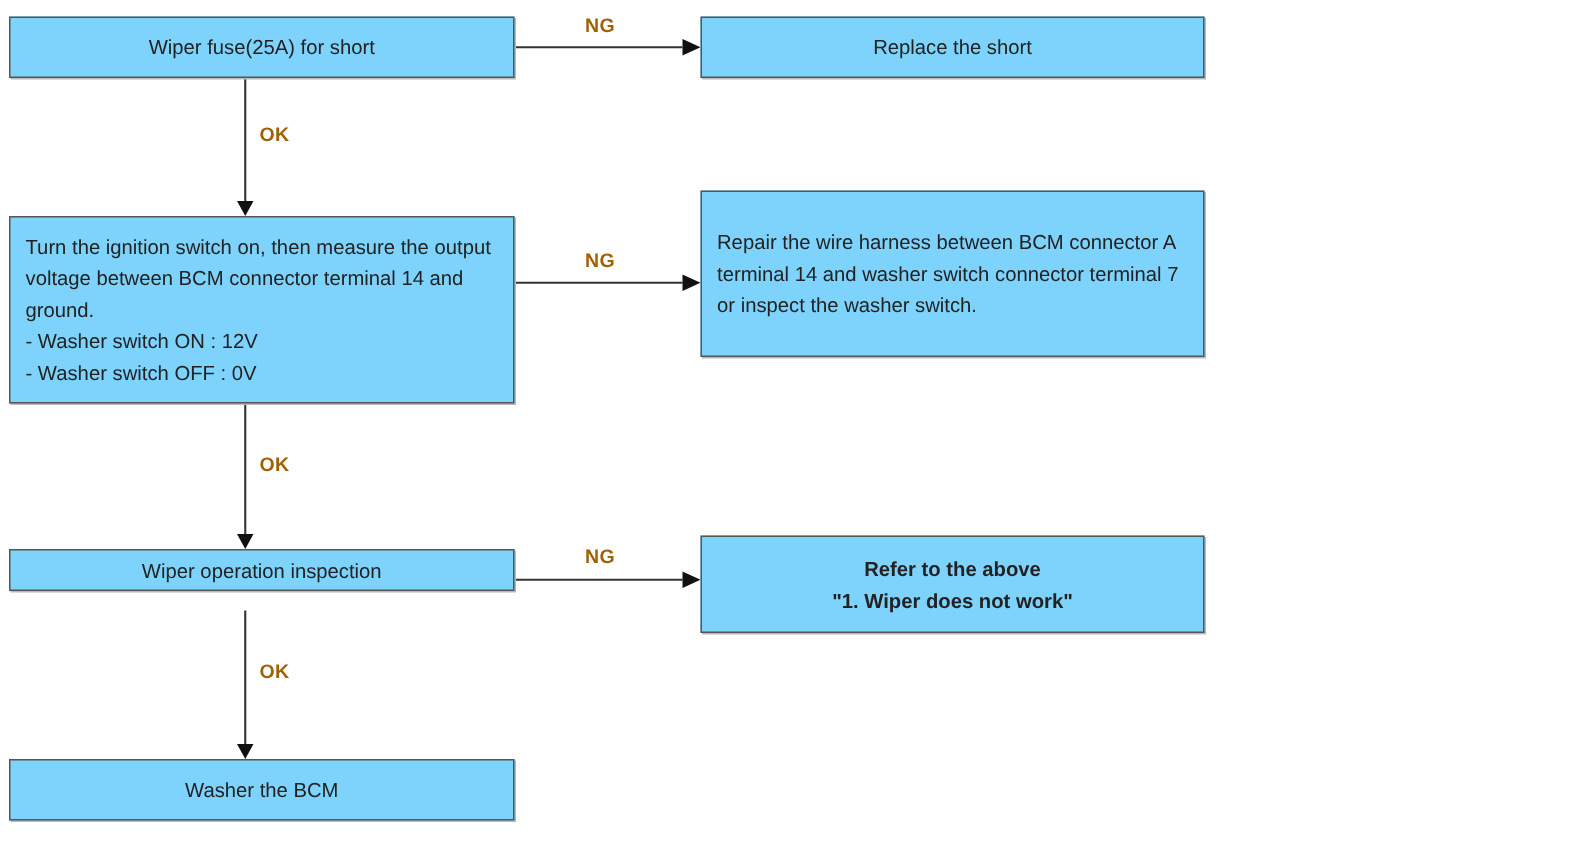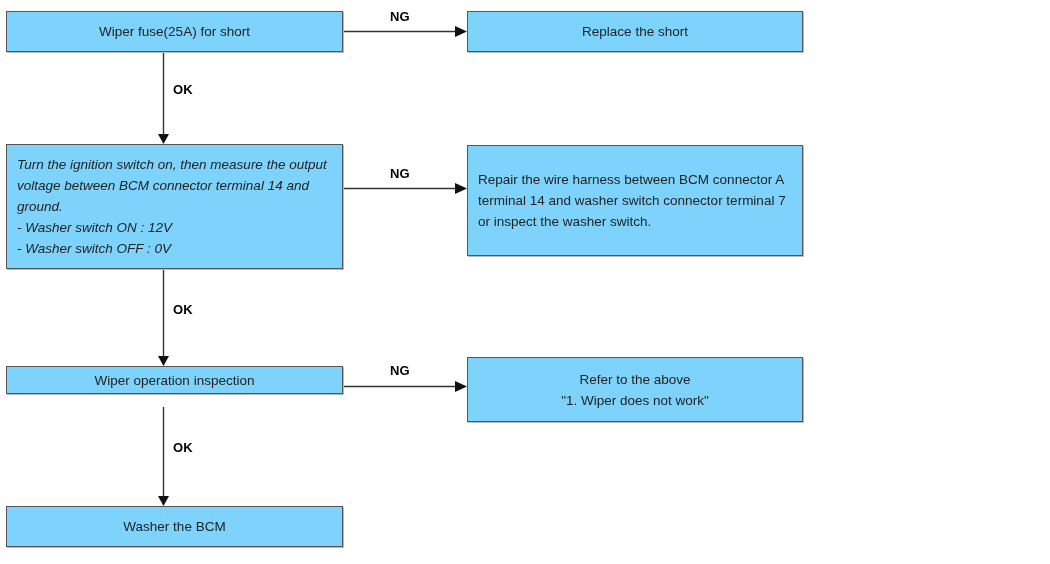--- a/index.html
+++ b/index.html
@@ -45,31 +45,31 @@
   .node.left {
     padding: 0 10px;
   }
   .node.left .node-text {
     text-align: left;
   }
 
   
   #node-wiper-fuse      { left: 6px;   top: 11px;  width: 337px; height: 41px; }
   #node-replace-fuse    { left: 467px; top: 11px;  width: 336px; height: 41px; }
-  #node-voltage-check   { left: 6px;   top: 144px; width: 337px; height: 125px; font-style: italic; }
-  #node-repair-harness  { left: 467px; top: 145px; width: 336px; height: 111px; }
+  #node-voltage-check   { left: 6px;   top: 144px; width: 337px; height: 125px; }
+  #node-repair-harness  { left: 467px; top: 127px; width: 336px; height: 111px; }
   #node-wiper-operation { left: 6px;   top: 366px; width: 337px; height: 28px; }
-  #node-refer-above     { left: 467px; top: 357px; width: 336px; height: 65px; }
+  #node-refer-above     { left: 467px; top: 357px; width: 336px; height: 65px; font-weight: bold; }
   #node-replace-bcm     { left: 6px;   top: 506px; width: 337px; height: 41px; }
 
   .edge-label {
     position: absolute;
     font-size: 13px;
     font-weight: bold;
-    color: #000000;
+    color: #a16207;
     letter-spacing: 0.2px;
     white-space: nowrap;
   }
   #label-ok-1 { left: 173px; top: 82px; }
   #label-ok-2 { left: 173px; top: 302px; }
   #label-ok-3 { left: 173px; top: 440px; }
   #label-ng-1 { left: 390px; top: 9px; }
   #label-ng-2 { left: 390px; top: 166px; }
   #label-ng-3 { left: 390px; top: 363px; }
 

